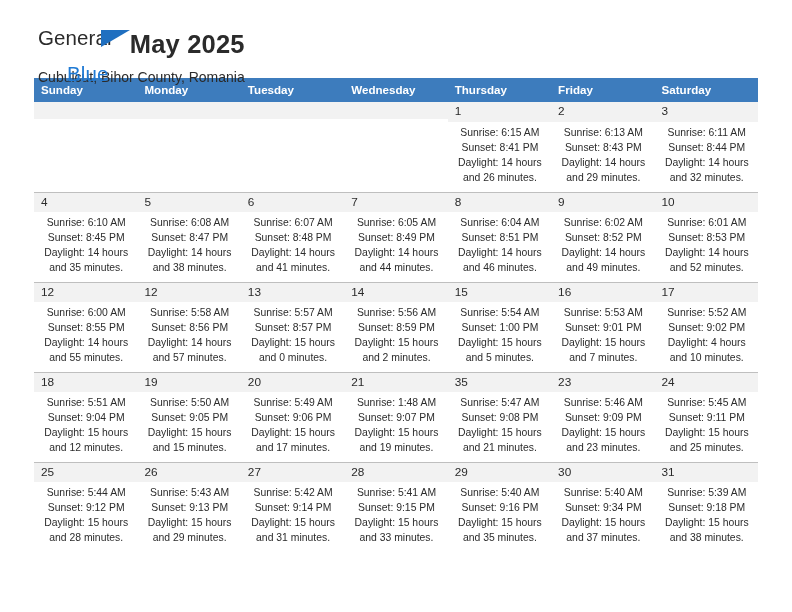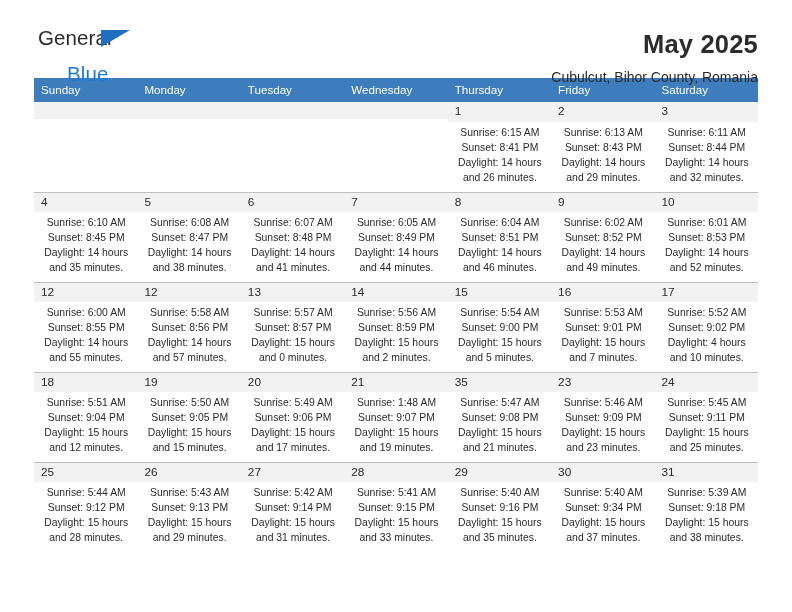--- a/index.html
+++ b/index.html
@@ -24,20 +24,21 @@
   }
 
   
   .header {
     display: flex;
     align-items: flex-start;
     justify-content: space-between;
     padding: 28px 34px 0 38px;
     box-sizing: border-box;
     height: 78px;
+    flex-direction: column;
   }
   .brand {
     display: block;
     position: relative;
     width: 140px;
     height: 48px;
     line-height: 1;
   }
   .brand-general {
     font-size: 20.5px;
@@ -87,21 +88,21 @@
   
   .calendar {
     width: 724px;
     margin: 0 auto;
     border-collapse: collapse;
     table-layout: fixed;
   }
   .calendar th {
     background: #3d7cbd;
     color: #ffffff;
-    font-weight: normal;
+    font-weight: bold;
     font-size: 11.6px;
     text-align: left;
     padding: 5px 0 6px 7px;
     height: 19px;
     box-sizing: border-box;
     border: none;
   }
   .calendar td {
     vertical-align: top;
     padding: 0;
@@ -302,21 +303,21 @@
             <div class="cell-body">
               <div>Sunrise: 5:56 AM</div>
               <div>Sunset: 8:59 PM</div>
               <div class="daylight-line">Daylight: 15 hours and 2 minutes.</div>
             </div>
           </td>
           <td class="day-cell">
             <div class="daynum">15</div>
             <div class="cell-body">
               <div>Sunrise: 5:54 AM</div>
-              <div>Sunset: 9:00 PM</div>
+              <div>Sunset: 1:00 PM</div>
               <div class="daylight-line">Daylight: 15 hours and 5 minutes.</div>
             </div>
           </td>
           <td class="day-cell">
             <div class="daynum">16</div>
             <div class="cell-body">
               <div>Sunrise: 5:53 AM</div>
               <div>Sunset: 9:01 PM</div>
               <div class="daylight-line">Daylight: 15 hours and 7 minutes.</div>
             </div>

